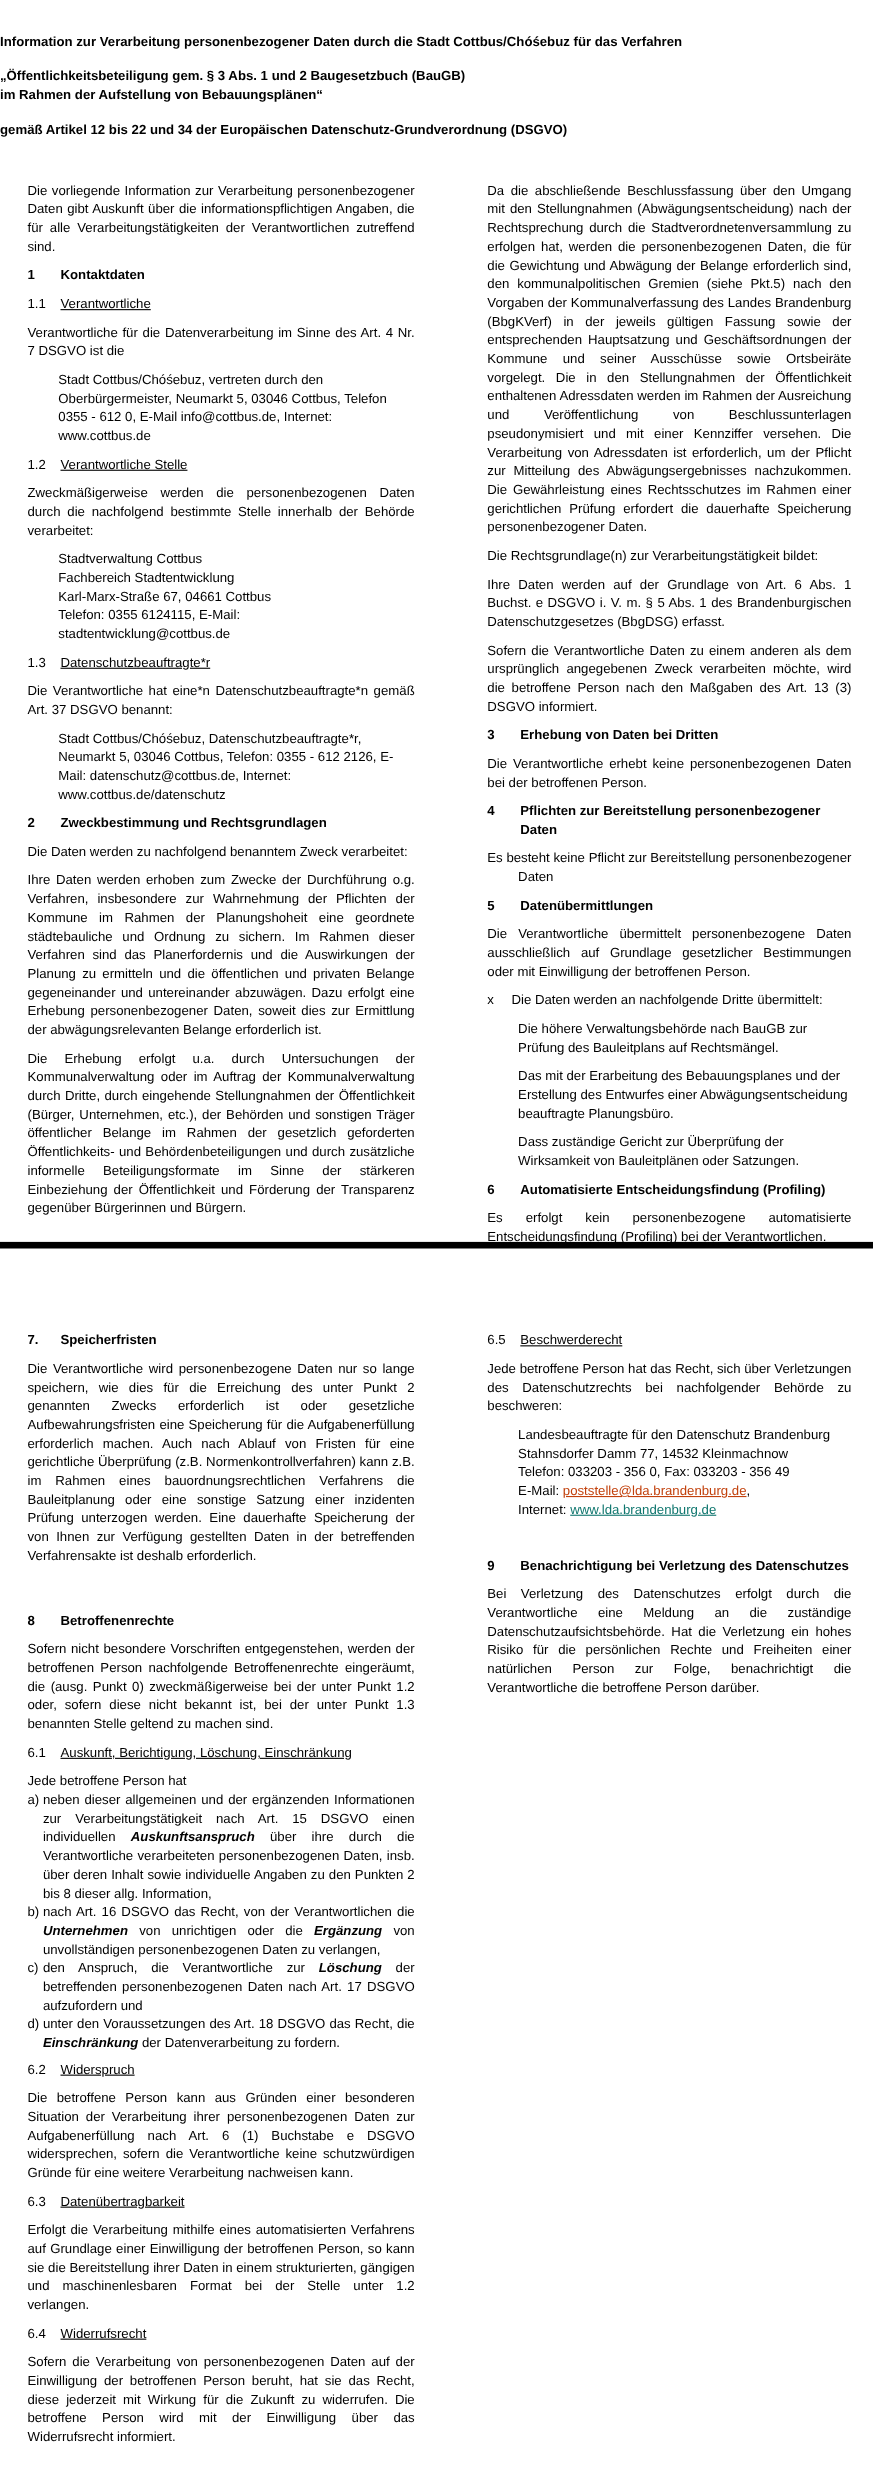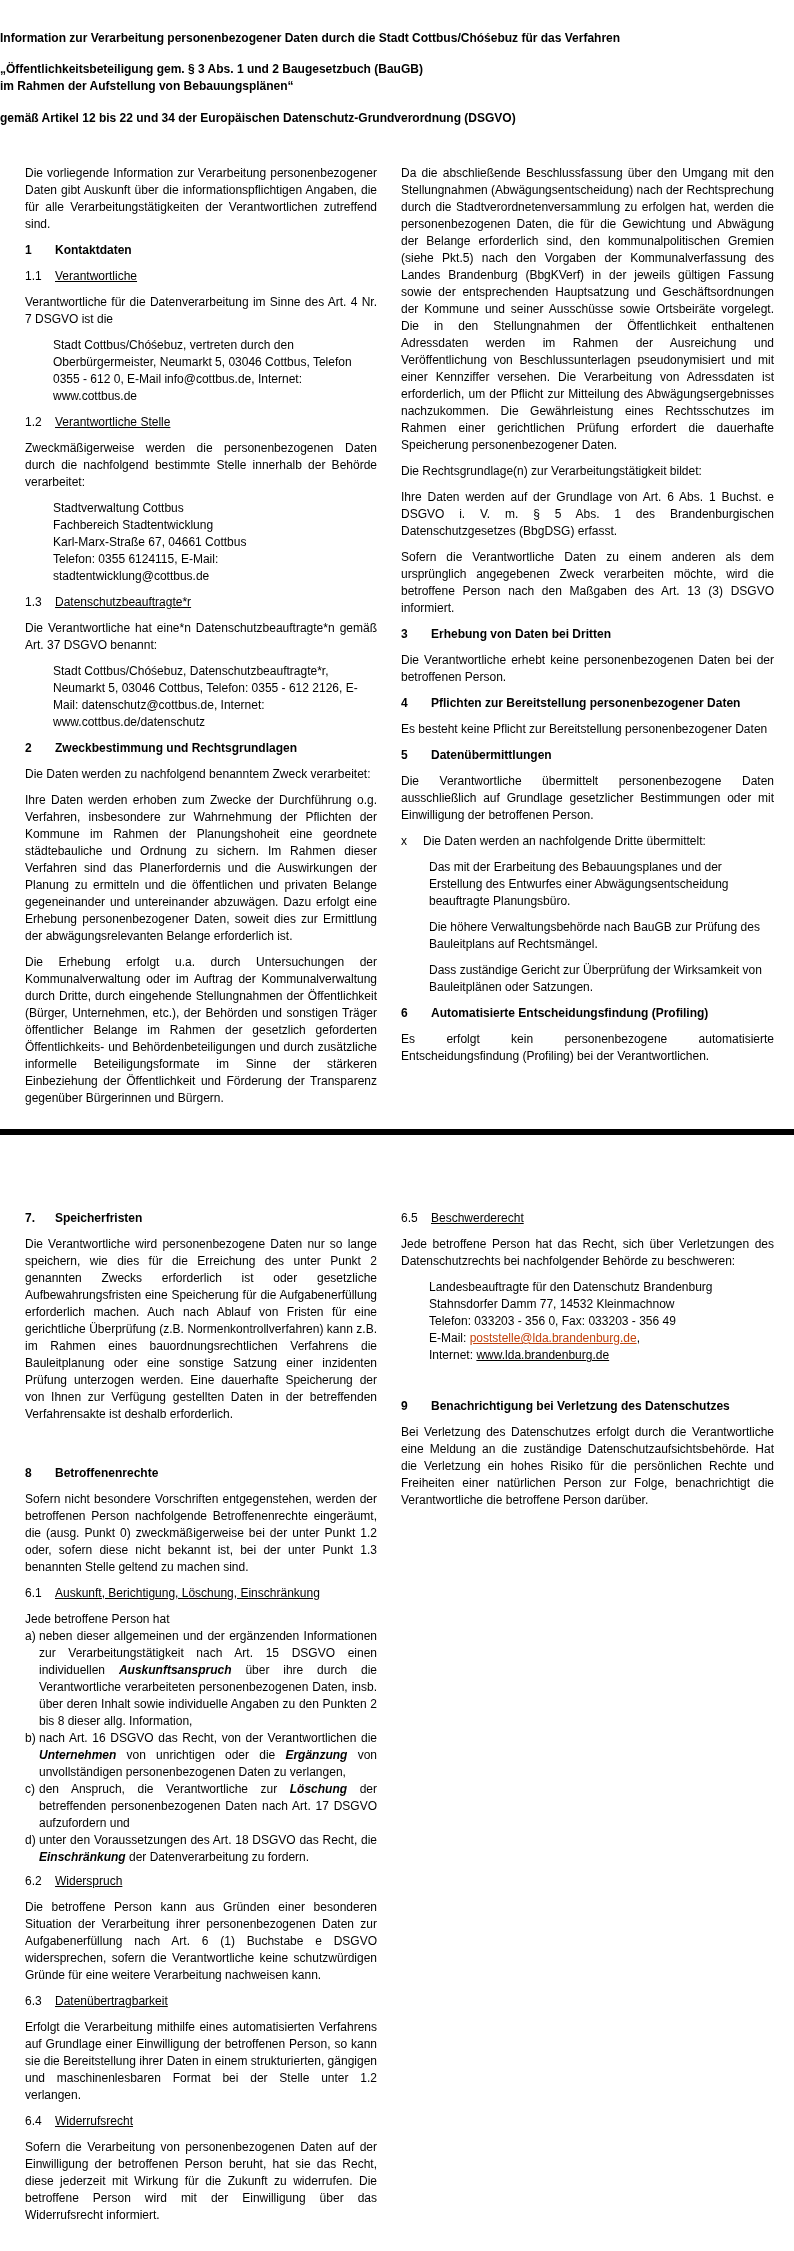--- a/index.html
+++ b/index.html
@@ -7,26 +7,26 @@
     width: 794px; height: 2251px;
     background: #ffffff;
     font-family: "Liberation Sans", sans-serif;
     font-size: 12px; line-height: 17px; color: #000000;
     overflow: hidden;
   }
   .doc-header { font-weight: bold; padding-top: 30px; }
   .doc-header .t1 { margin-bottom: 14px; }
   .doc-header .subtitle { font-weight: bold; margin-top: 15px; }
 
-  .cols { display: flex; gap: 24px; padding: 0 20px 0 25px; }
+  .cols { display: flex; gap: 45px; padding: 0 20px 0 25px; }
   .page1 { margin-top: 38px; height: 964px; overflow: hidden; }
   .separator { height: 6px; background: #000000; width: 794px; }
   .page2 { margin-top: 68px; }
   .col-left  { flex: 0 0 352px; min-width: 0; }
-  .col-right { flex: 1 1 auto; min-width: 0; }
+  .col-right { flex: 1 1 auto; min-width: 0; margin-left: 21px; }
 
   p.para { margin: 0 0 9px 0; text-align: justify; hyphens: auto; -webkit-hyphens: auto; }
   .para.tight { margin-bottom: 0; }
   .para.hang { padding-left: 28px; text-indent: -28px; }
 
   .h1 { font-weight: bold; display: flex; margin: 7px 0 9px 0; }
   .h2 { display: flex; margin: 7px 0 9px 0; }
   .h1 .num, .h2 .num { flex: 0 0 30px; }
   .h2 .txt { text-decoration: underline; }
   .h1 .txt, .h2 .txt { min-width: 0; }
@@ -107,22 +107,22 @@
       <p class="para hang">Es besteht keine Pflicht zur Bereitstellung personenbezogener Daten</p>
       <div class="h1">
         <span class="num">5</span>
         <span class="txt">Datenübermittlungen</span>
       </div>
       <p class="para">Die Verantwortliche übermittelt personenbezogene Daten ausschließlich auf Grundlage gesetzlicher Bestimmungen oder mit Einwilligung der betroffenen Person.</p>
       <div class="li x-item">
         <span class="marker">x</span>
         <div class="body">Die Daten werden an nachfolgende Dritte übermittelt:</div>
       </div>
+      <div class="indent">Die höhere Verwaltungsbehörde nach BauGB zur Prüfung des Bauleitplans auf Rechtsmängel.</div>
       <div class="indent">Das mit der Erarbeitung des Bebauungsplanes und der Erstellung des Entwurfes einer Abwägungsentscheidung beauftragte Planungsbüro.</div>
-      <div class="indent">Die höhere Verwaltungsbehörde nach BauGB zur Prüfung des Bauleitplans auf Rechtsmängel.</div>
       <div class="indent">Dass zuständige Gericht zur Überprüfung der Wirksamkeit von Bauleitplänen oder Satzungen.</div>
       <div class="h1">
         <span class="num">6</span>
         <span class="txt">Automatisierte Entscheidungsfindung (Profiling)</span>
       </div>
       <p class="para">Es erfolgt kein personenbezogene automatisierte Entscheidungsfindung (Profiling) bei der Verantwortlichen.</p>
     </div>
 </div>
 
 <div class="separator"></div>
@@ -181,21 +181,21 @@
       <div class="h2">
         <span class="num">6.5</span>
         <span class="txt">Beschwerderecht</span>
       </div>
       <p class="para">Jede betroffene Person hat das Recht, sich über Verletzungen des Datenschutzrechts bei nachfolgender Behörde zu beschweren:</p>
       <div class="indent">
         <div>Landesbeauftragte für den Datenschutz Brandenburg</div>
         <div>Stahnsdorfer Damm 77, 14532 Kleinmachnow</div>
         <div>Telefon: 033203 - 356 0, Fax: 033203 - 356 49</div>
         <div><span>E-Mail: </span><a class="doc-link" style="color: #c2410c;">poststelle@lda.brandenburg.de</a><span>,</span></div>
-        <div><span>Internet: </span><a class="doc-link" style="color: #000000;">www.lda.brandenburg.de</a></div>
+        <div><span>Internet: </span><a class="doc-link" style="color: #0f766e;">www.lda.brandenburg.de</a></div>
       </div>
       <div style="height: 18px;"></div>
       <div class="h1">
         <span class="num">9</span>
         <span class="txt">Benachrichtigung bei Verletzung des Datenschutzes</span>
       </div>
       <p class="para">Bei Verletzung des Datenschutzes erfolgt durch die Verantwortliche eine Meldung an die zuständige Datenschutzaufsichtsbehörde. Hat die Verletzung ein hohes Risiko für die persönlichen Rechte und Freiheiten einer natürlichen Person zur Folge, benachrichtigt die Verantwortliche die betroffene Person darüber.</p>
     </div>
 </div>
 

